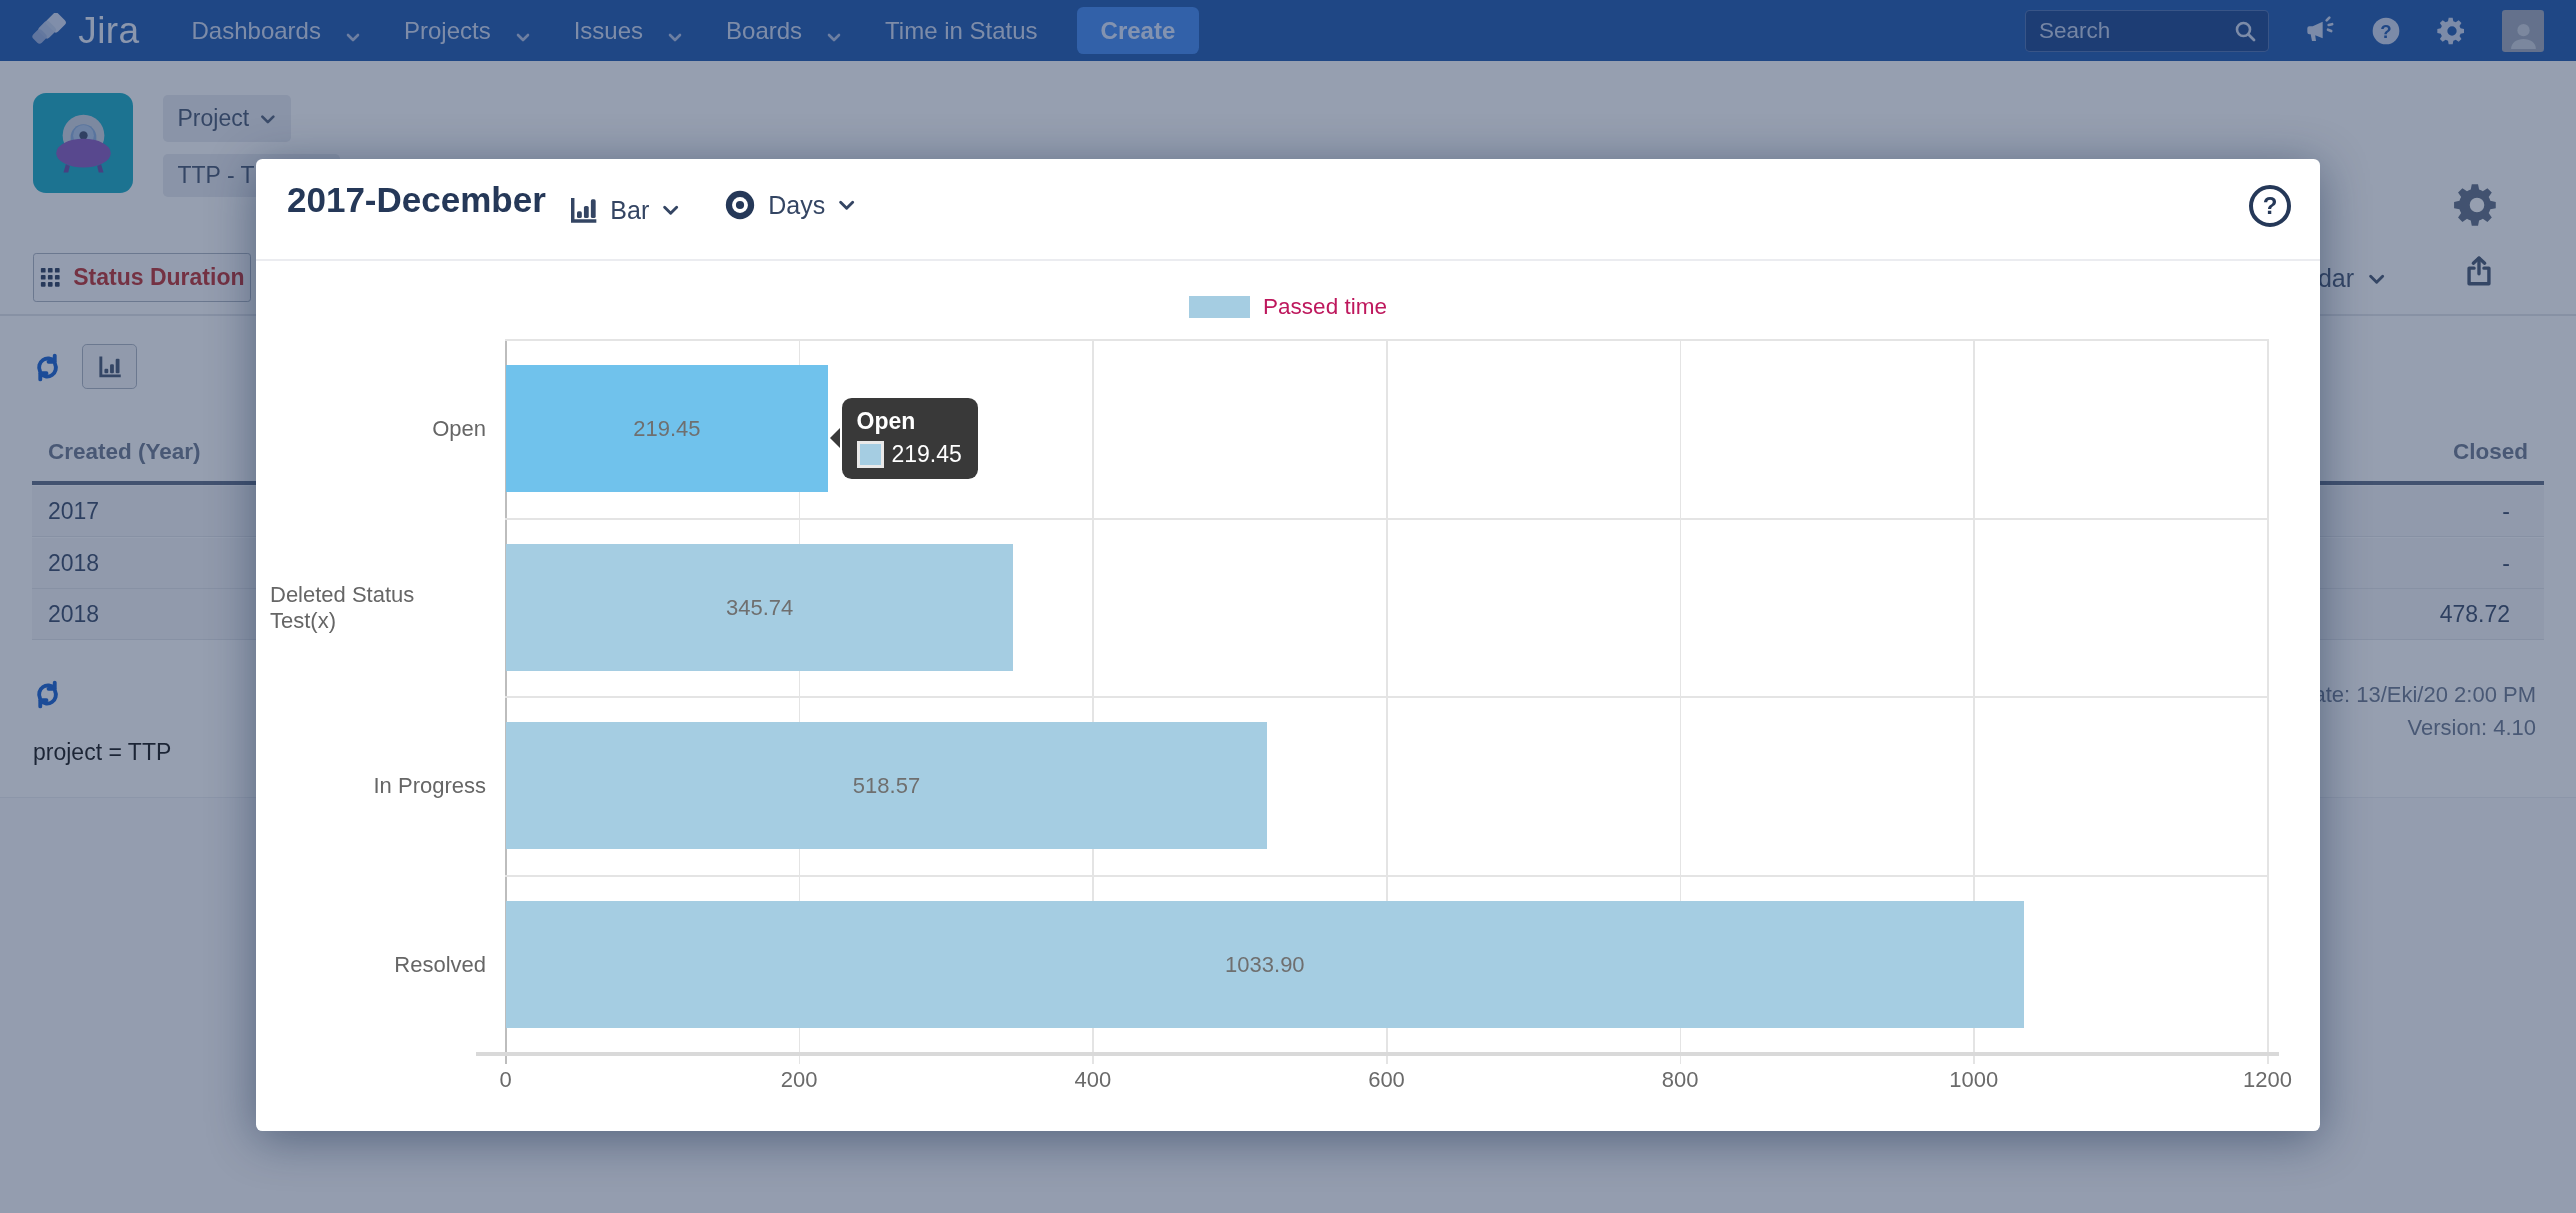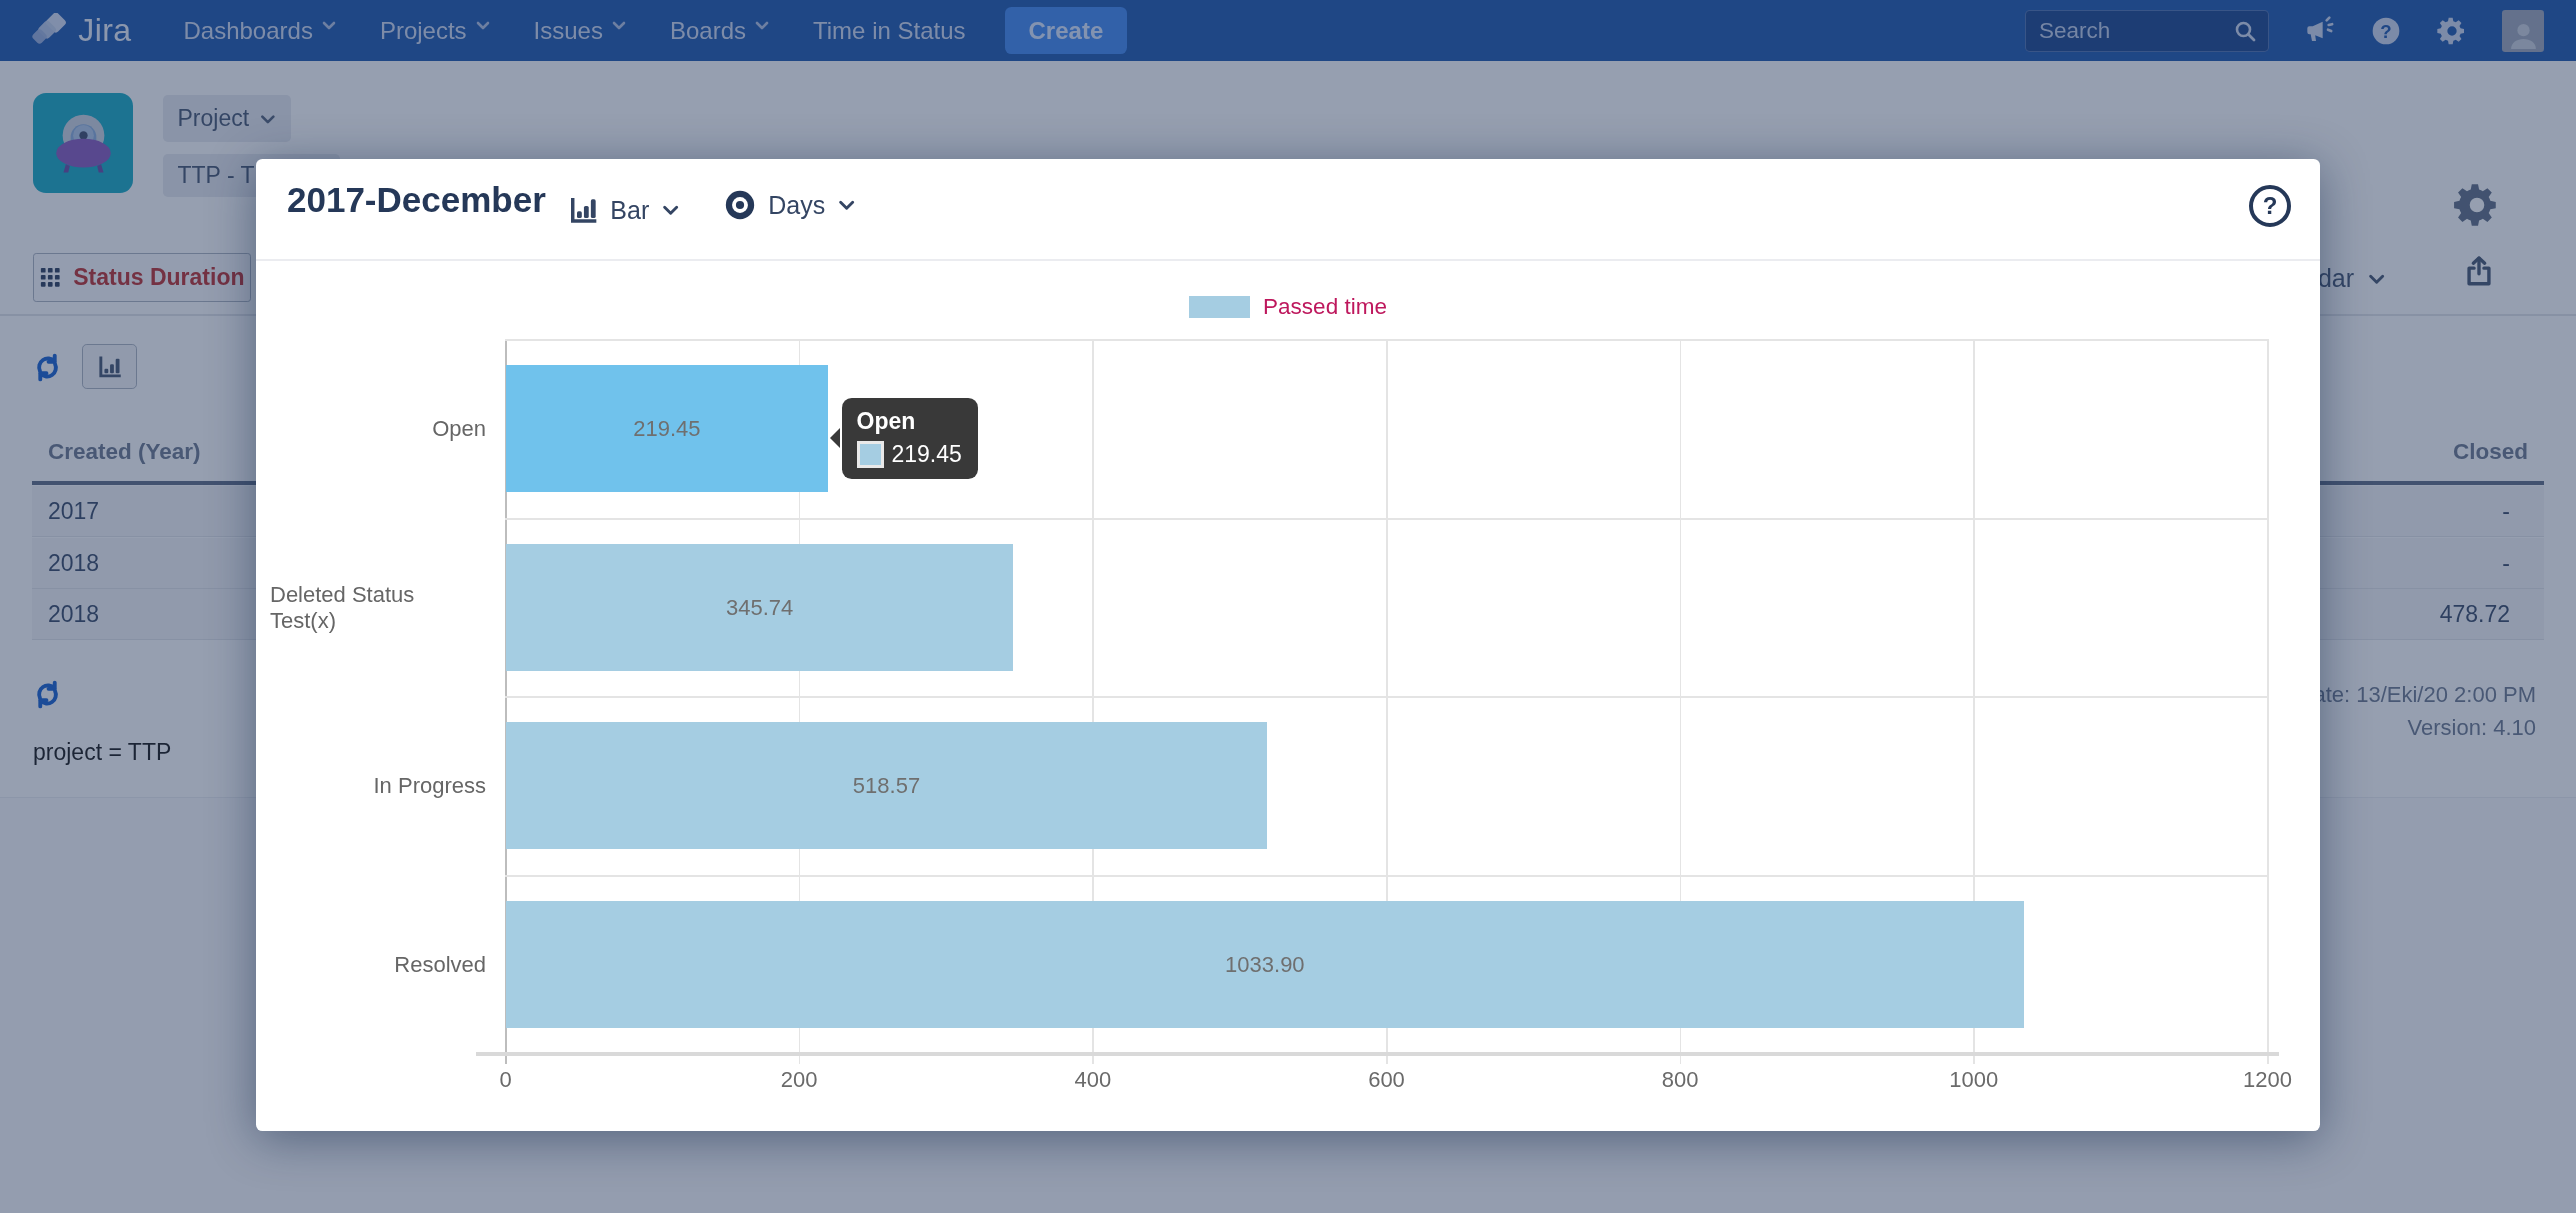--- a/index.html
+++ b/index.html
@@ -3,23 +3,23 @@
 <meta charset="utf-8">
 <style>
   html,body{margin:0;padding:0;background:#2b3546;}
   .app{position:relative;width:2576px;height:1214px;overflow:hidden;background:#fff;
        font-family:"Liberation Sans",sans-serif;-webkit-font-smoothing:antialiased;}
 
   
   .navbar{position:absolute;left:0;top:0;width:2576px;height:61px;background:var(--navbar_bg,#0747A6);
           display:flex;align-items:center;padding:0 32px;box-sizing:border-box;z-index:1;}
   .brand{display:flex;align-items:center;gap:11.3px;margin-right:52px;}
-  .brand-text{color:#E8EEF9;font-size:32px;font-weight:500;letter-spacing:0.4px;}
+  .brand-text{color:#E8EEF9;font-size:37px;font-weight:500;letter-spacing:0.4px;}
   .nav-items{display:flex;align-items:center;gap:43px;}
-  .nav-item{display:flex;align-items:flex-start;gap:8px;color:#CBD7EF;font-size:24px;cursor:pointer;}
+  .nav-item{display:flex;align-items:flex-end;gap:24px;color:#CBD7EF;font-size:24px;cursor:pointer;}
   .nav-item svg{color:#A9BCE0;}
   .create-btn{margin-left:39px;background:var(--create_bg,#2E7EF0);color:#D8E6FF;font-size:24px;font-weight:bold;
               padding:9.7px 24px;border-radius:6.4px;border:none;cursor:pointer;font-family:inherit;}
   .nav-spacer{flex:1;}
   .search-box{position:relative;width:242px;height:40px;background:rgba(0,16,64,.35);
               border:1.6px solid rgba(130,160,220,.45);border-radius:4.8px;display:flex;align-items:center;margin-right:35px;}
   .search-box input{flex:1;background:transparent;border:none;outline:none;color:#fde047;font-size:22.5px;
                     padding:0 9.7px 0 13px;font-family:inherit;min-width:0;}
   .search-box input::placeholder{color:#B9C8E6;opacity:1;}
   .search-box .sicon{margin-right:11.3px;color:#C9D6EF;}

